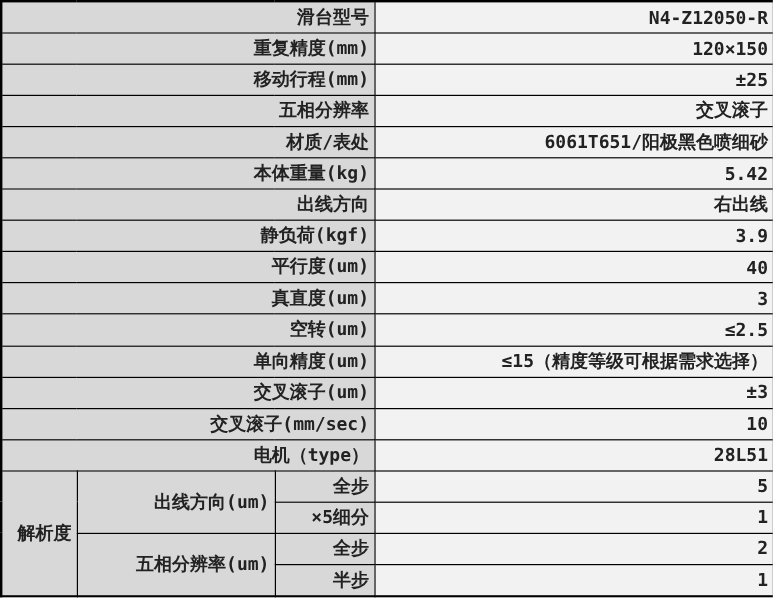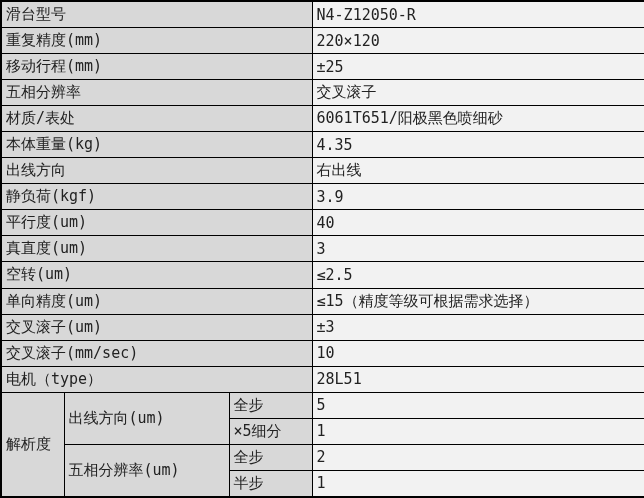--- a/index.html
+++ b/index.html
@@ -12,22 +12,22 @@
   .spec-wrap{width:644px;height:498px;}
   table.spec{
     width:644px;height:498px;
     border-collapse:collapse;table-layout:fixed;
     border:2px solid var(--border-color);
     font-family:"DejaVu Sans Mono","Liberation Mono",monospace;
     font-size:15px;color:var(--text-color);
   }
   table.spec td{
     border:1px solid var(--border-color);
-    text-align:left;vertical-align:middle;
-    padding:0 4px;overflow:hidden;white-space:nowrap;
+    text-align:right;vertical-align:middle;
+    padding:0 4px;overflow:hidden;white-space:nowrap;font-weight:bold;
   }
   td.label{background:var(--label-bg);}
   td.value{background:var(--value-bg);}
   col.c1{width:63px;}
   col.c2{width:165px;}
   col.c3{width:83px;}
   col.c4{width:333px;}
 </style>
 </head>
 <body>
@@ -40,37 +40,37 @@
         <col class="c3">
         <col class="c4">
       </colgroup>
   <tbody>
     <tr>
       <td colspan="3" class="label">滑台型号</td>
       <td class="value">N4-Z12050-R</td>
     </tr>
     <tr>
       <td colspan="3" class="label">重复精度(mm)</td>
-      <td class="value">220×120</td>
+      <td class="value">120×150</td>
     </tr>
     <tr>
       <td colspan="3" class="label">移动行程(mm)</td>
       <td class="value">±25</td>
     </tr>
     <tr>
       <td colspan="3" class="label">五相分辨率</td>
       <td class="value">交叉滚子</td>
     </tr>
     <tr>
       <td colspan="3" class="label">材质/表处</td>
       <td class="value">6061T651/阳极黑色喷细砂</td>
     </tr>
     <tr>
       <td colspan="3" class="label">本体重量(kg)</td>
-      <td class="value">4.35</td>
+      <td class="value">5.42</td>
     </tr>
     <tr>
       <td colspan="3" class="label">出线方向</td>
       <td class="value">右出线</td>
     </tr>
     <tr>
       <td colspan="3" class="label">静负荷(kgf)</td>
       <td class="value">3.9</td>
     </tr>
     <tr>

